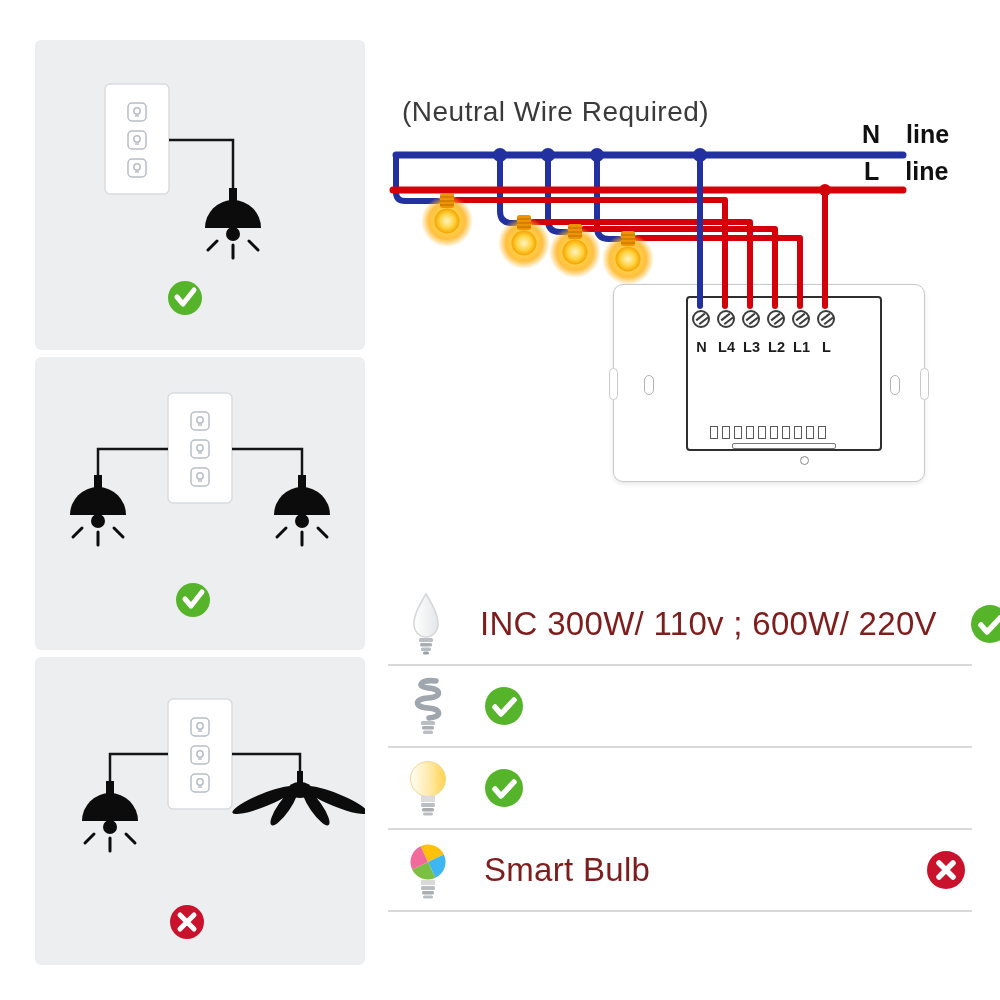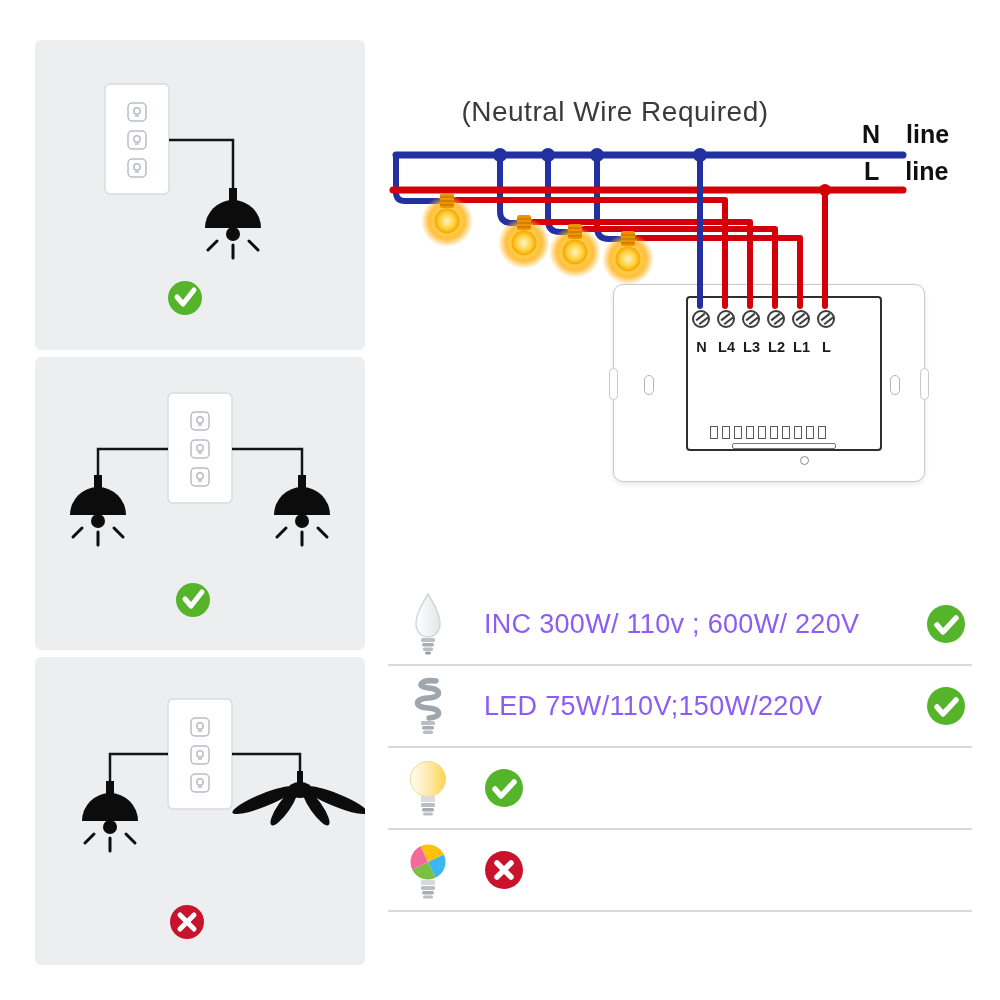--- a/index.html
+++ b/index.html
@@ -8,21 +8,21 @@
   .stage{position:absolute;inset:0;width:1000px;height:1000px}
 
   
   .panel{position:absolute;left:35px;width:330px;background:#eceef0;border-radius:6px;overflow:hidden;z-index:1}
   .panel.p1{top:40px;height:310px}
   .panel.p2{top:357px;height:293px}
   .panel.p3{top:657px;height:308px}
   .panel svg{display:block;width:100%;height:100%}
 
   
-  .diagram-title{position:absolute;left:420px;top:96px;width:390px;text-align:center;font-size:28px;color:#3a3a3a;letter-spacing:.5px;z-index:3}
+  .diagram-title{position:absolute;left:402px;top:96px;width:390px;text-align:left;font-size:28px;color:#3a3a3a;letter-spacing:.5px;z-index:3}
   .line-label{position:absolute;display:flex;gap:26px;font-size:25px;font-weight:bold;color:#101010;z-index:6}
   .line-label.n{left:862px;top:120px}
   .line-label.l{left:864px;top:157px}
 
   
   .device{position:absolute;left:613px;top:284px;width:312px;height:198px;background:#fff;border:1px solid #c7cacd;border-radius:10px;box-shadow:0 2px 5px rgba(0,0,0,.10);z-index:2}
   .inner-frame{position:absolute;left:72px;top:11px;width:196px;height:155px;border:2px solid #2f2f2f;border-radius:4px}
   .screw{position:absolute;top:25px;width:18px;height:18px;border:2px solid #3c3c3c;border-radius:50%;background:#fbfbfb}
   .screw::before{content:"";position:absolute;left:1px;top:4px;width:11px;height:2px;background:#3c3c3c;transform:rotate(-38deg);box-shadow:0 5px 0 #3c3c3c}
   .terminal-labels{position:absolute;left:75px;top:54px;width:150px;display:flex}
@@ -36,21 +36,21 @@
   .tab{position:absolute;top:83px;width:9px;height:32px;background:#fff;border:1px solid #c7cacd;border-radius:5px}
   .tab-left{left:-5px}.tab-right{right:-5px}
 
   
   .wires{position:absolute;left:0;top:0;width:1000px;height:1000px;z-index:5;pointer-events:none}
 
   
   .compat{position:absolute;left:388px;top:584px;width:584px;z-index:1}
   .row{display:flex;align-items:center;height:82px;border-bottom:2px solid #d9d9d9;padding:0 6px 0 18px;gap:34px}
   .row .icon{width:44px;display:flex;justify-content:center;align-items:center}
-  .row .label{flex:1;font-size:27px;color:#8b5cf6;letter-spacing:.3px;white-space:nowrap}
+  .row .label{flex:1;font-size:33px;color:#7f1d1d;letter-spacing:.3px;white-space:nowrap}
   .row .mark{width:40px;display:flex;justify-content:center;align-items:center}
 </style>
 </head>
 <body>
 
 <div class="stage">
 
   <section class="panel p1">
     <svg viewBox="0 0 330 310">
       <g>
@@ -302,21 +302,20 @@
 
     <div class="row">
       <span class="icon">
         <svg width="40" height="64" viewBox="0 0 40 64">
           <path d="M28,7 C12,5 8,13 20,14 C34,15 34,23 20,24 C6,25 6,33 20,34 C34,35 34,43 21,44" fill="none" stroke="#9fa6ad" stroke-width="5.5" stroke-linecap="round"></path>
           <rect x="13" y="47" width="14" height="4" rx="1.5" fill="#b9bec3"></rect>
           <rect x="14" y="52" width="12" height="3.5" rx="1.5" fill="#a9aeb3"></rect>
           <rect x="15" y="56.5" width="10" height="3.5" rx="1.5" fill="#b9bec3"></rect>
         </svg>
       </span>
-      <span class="label">LED 75W/110V;150W/220V</span>
       <span class="mark">
         <svg width="38" height="38" viewBox="0 0 38 38">
           <circle cx="19" cy="19" r="19" fill="#55b42a"></circle>
           <polyline points="10,20 16,27 29,13" fill="none" stroke="#ffffff" stroke-width="5.5" stroke-linecap="round" stroke-linejoin="round"></polyline>
         </svg>
       </span>
     </div>
 
     <div class="row">
       <span class="icon">
@@ -351,20 +350,21 @@
             <path d="M20,24 L37.5,24 A17.5,17.5 0 0 1 20,41.5 Z" fill="#3db6f2"></path>
             <path d="M20,24 L20,41.5 A17.5,17.5 0 0 1 2.5,24 Z" fill="#7cc043"></path>
             <path d="M20,24 L2.5,24 A17.5,17.5 0 0 1 20,6.5 Z" fill="#f2699c"></path>
           </g>
           <rect x="13" y="42" width="14" height="5" fill="#d9d9d9"></rect>
           <rect x="13" y="48" width="14" height="4" rx="1.5" fill="#b9bec3"></rect>
           <rect x="14" y="53" width="12" height="3.5" rx="1.5" fill="#a9aeb3"></rect>
           <rect x="15" y="57.5" width="10" height="3" rx="1.5" fill="#b9bec3"></rect>
         </svg>
       </span>
+      <span class="label">Smart Bulb</span>
       <span class="mark">
         <svg width="38" height="38" viewBox="0 0 38 38">
           <circle cx="19" cy="19" r="19" fill="#c9132c"></circle>
           <path d="M12,12 L26,26 M26,12 L12,26" stroke="#ffffff" stroke-width="5.5" stroke-linecap="round"></path>
         </svg>
       </span>
     </div>
 
   </div>
 </div>

